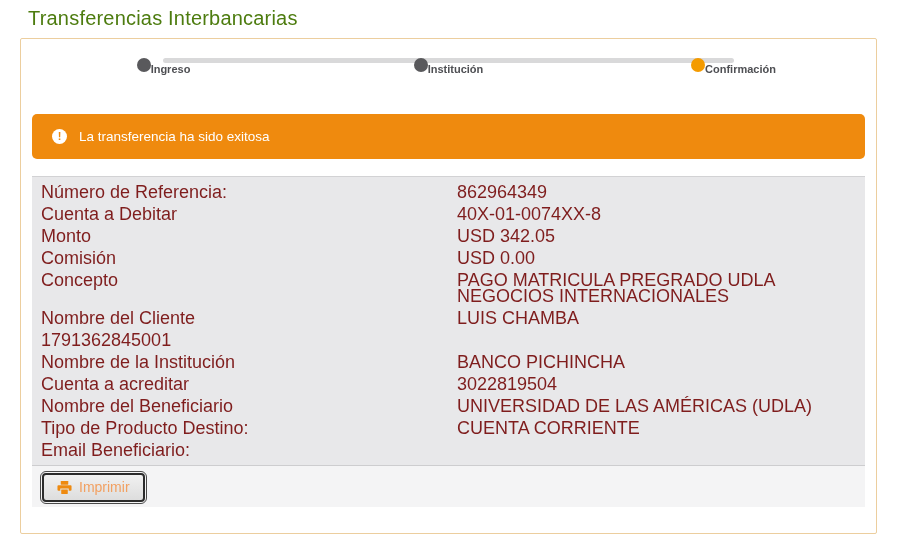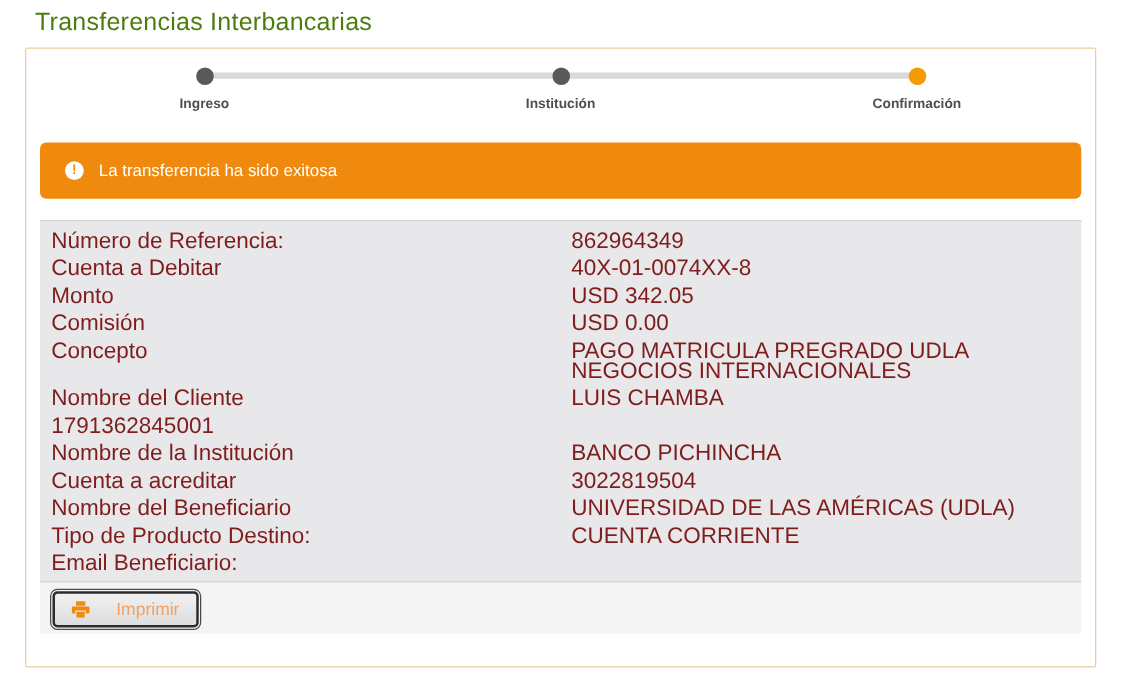--- a/index.html
+++ b/index.html
@@ -35,22 +35,23 @@
     position: absolute;
     left: 16.66%; right: 16.66%;
     top: 19px; height: 5px;
     background: #d9d9da;
     border-radius: 3px;
   }
   .steps { display: flex; position: relative; }
   .step {
     flex: 1;
     display: flex;
-    flex-direction: column;
+    flex-direction: row;
     align-items: center;
+    justify-content: center;
   }
   .step-dot {
     width: 14px; height: 14px;
     border-radius: 50%;
     background: #59595c;
     position: relative; z-index: 1;
   }
   .step.active .step-dot { background: #f49b00; }
   .step-label {
     margin-top: 9px;
@@ -101,21 +102,21 @@
   
   .actions-bar {
     margin: 0 11px;
     background: #f4f4f5;
     height: 41px;
     padding: 7px 10px;
   }
   .print-button {
     display: inline-flex;
     align-items: center;
-    gap: 21px;
+    gap: 7px;
     background: linear-gradient(#f1f1f1, #dddddd);
     border: 2px solid #2b2b2b;
     outline: 1px solid #4a4a4a;
     outline-offset: 1px;
     border-radius: 4px;
     padding: 4px 13px 5px;
     font-size: 14px;
     color: #f2a061;
     font-family: "Liberation Sans", sans-serif;
     cursor: pointer;

